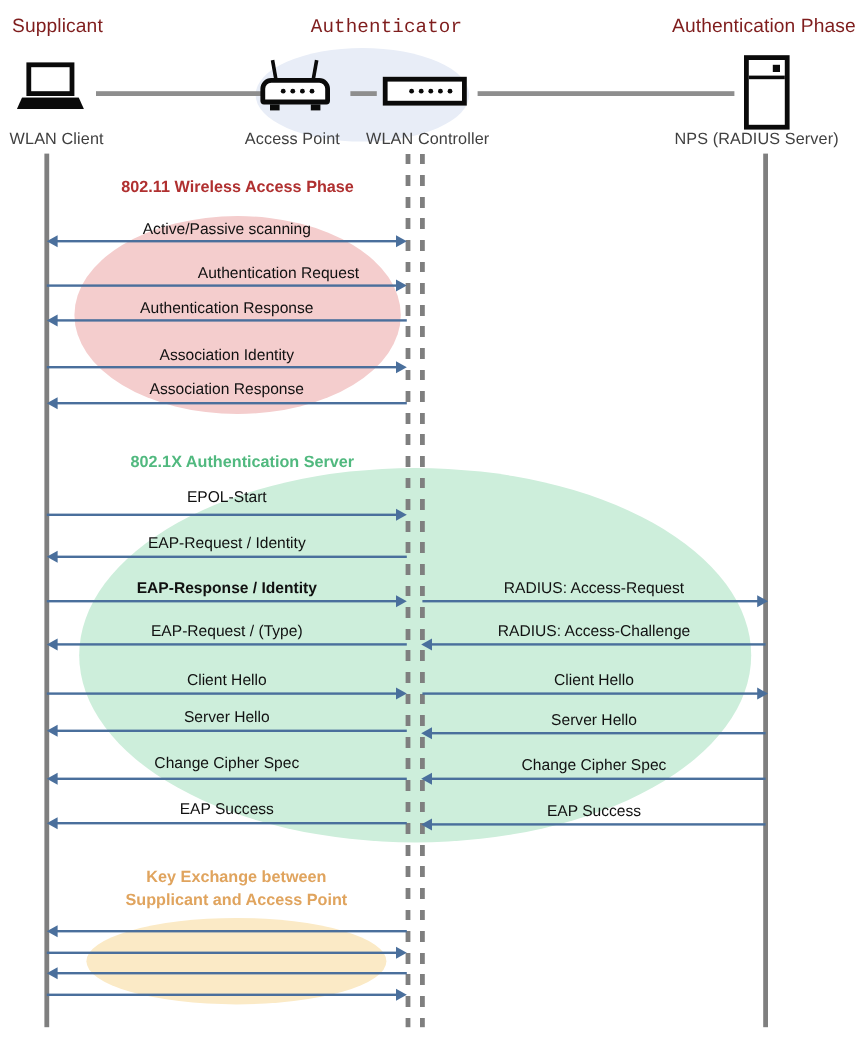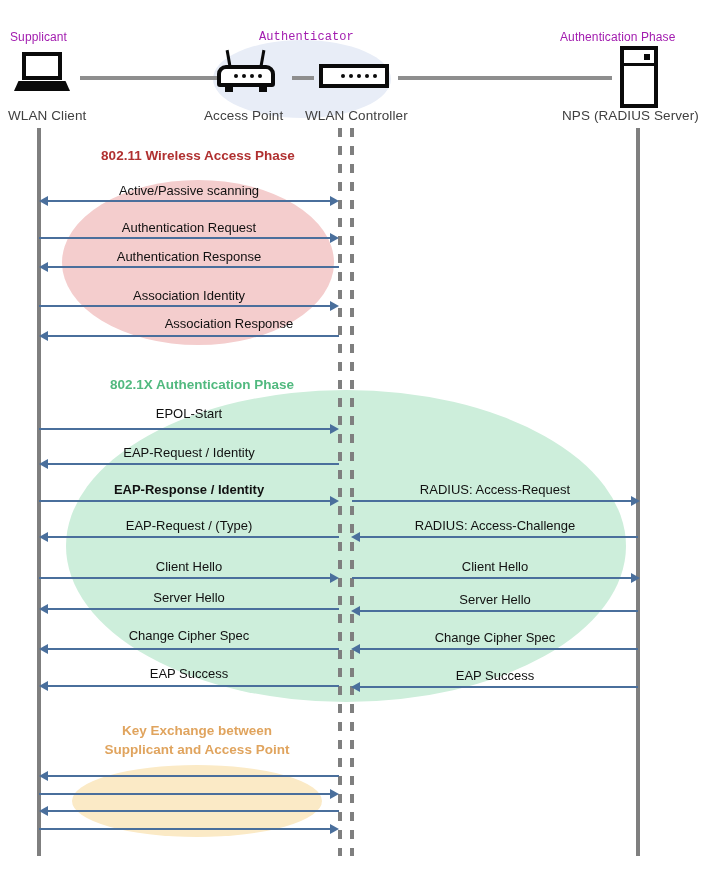--- a/index.html
+++ b/index.html
@@ -15,25 +15,24 @@
     position: relative;
     width: 713px;
     height: 875px;
     background: #ffffff;
     overflow: hidden;
   }
 
   
   .actor-title {
     position: absolute;
-    font-size: 12px;
-    color: #a21caf;
+    font-size: 16px;
+    color: #7f1d1d;
     white-space: nowrap;
     letter-spacing: 0.1px;
-    margin-top: 16px;
   }
   .actor-caption {
     position: absolute;
     font-size: 13.5px;
     color: #404040;
     white-space: nowrap;
     letter-spacing: 0.1px;
   }
 
   
@@ -257,42 +256,42 @@
   <div class="phase-ellipse ellipse-red" style="left:62px; top:180px; width:272px; height:165px;"></div>
   <div class="phase-ellipse ellipse-green" style="left:66px; top:390px; width:560px; height:312px;"></div>
   <div class="phase-ellipse ellipse-amber" style="left:72px; top:765px; width:250px; height:72px;"></div>
 
   <div class="lifeline-solid" style="left:37px; top:128px; height:728px;"></div>
   <div class="lifeline-dash" style="left:338px; top:128px; height:728px;"></div>
   <div class="lifeline-dash" style="left:350px; top:128px; height:728px;"></div>
   <div class="lifeline-solid" style="left:636px; top:128px; height:728px;"></div>
 
   <div class="phase-label label-red" style="left:62px; top:146px; width:272px;">802.11 Wireless Access Phase</div>
-  <div class="phase-label label-green" style="left:66px; top:375px; width:272px;">802.1X Authentication Phase</div>
+  <div class="phase-label label-green" style="left:66px; top:375px; width:272px;">802.1X Authentication Server</div>
   <div class="phase-label label-amber" style="left:72px; top:740px; width:250px;">Supplicant and Access Point</div>
   <div class="phase-label label-amber" style="left:72px; top:721px; width:250px;">Key Exchange between</div>
 
   <div class="msg-label" style="left:41px; top:183px; width:296px;">Active/Passive scanning</div>
   <div class="msg-line" style="left:45px; top:200px; width:288px;"></div>
   <div class="arrow-head left" style="left:39px; top:196px;"></div>
   <div class="arrow-head right" style="left:330px; top:196px;"></div>
 
-  <div class="msg-label" style="left:41px; top:220px; width:296px;">Authentication Request</div>
+  <div class="msg-label" style="left:41px; top:220px; width:296px;padding-left:43px;">Authentication Request</div>
   <div class="msg-line" style="left:39px; top:237px; width:294px;"></div>
   <div class="arrow-head right" style="left:330px; top:233px;"></div>
 
   <div class="msg-label" style="left:41px; top:249px; width:296px;">Authentication Response</div>
   <div class="msg-line" style="left:45px; top:266px; width:294px;"></div>
   <div class="arrow-head left" style="left:39px; top:262px;"></div>
 
   <div class="msg-label" style="left:41px; top:288px; width:296px;">Association Identity</div>
   <div class="msg-line" style="left:39px; top:305px; width:294px;"></div>
   <div class="arrow-head right" style="left:330px; top:301px;"></div>
 
-  <div class="msg-label" style="left:41px; top:316px; width:296px;padding-left:40px;">Association Response</div>
+  <div class="msg-label" style="left:41px; top:316px; width:296px;">Association Response</div>
   <div class="msg-line" style="left:45px; top:335px; width:294px;"></div>
   <div class="arrow-head left" style="left:39px; top:331px;"></div>
 
   <div class="msg-label" style="left:41px; top:406px; width:296px;">EPOL-Start</div>
   <div class="msg-line" style="left:39px; top:428px; width:294px;"></div>
   <div class="arrow-head right" style="left:330px; top:424px;"></div>
 
   <div class="msg-label" style="left:41px; top:445px; width:296px;">EAP-Request / Identity</div>
   <div class="msg-line" style="left:45px; top:463px; width:294px;"></div>
   <div class="arrow-head left" style="left:39px; top:459px;"></div>

